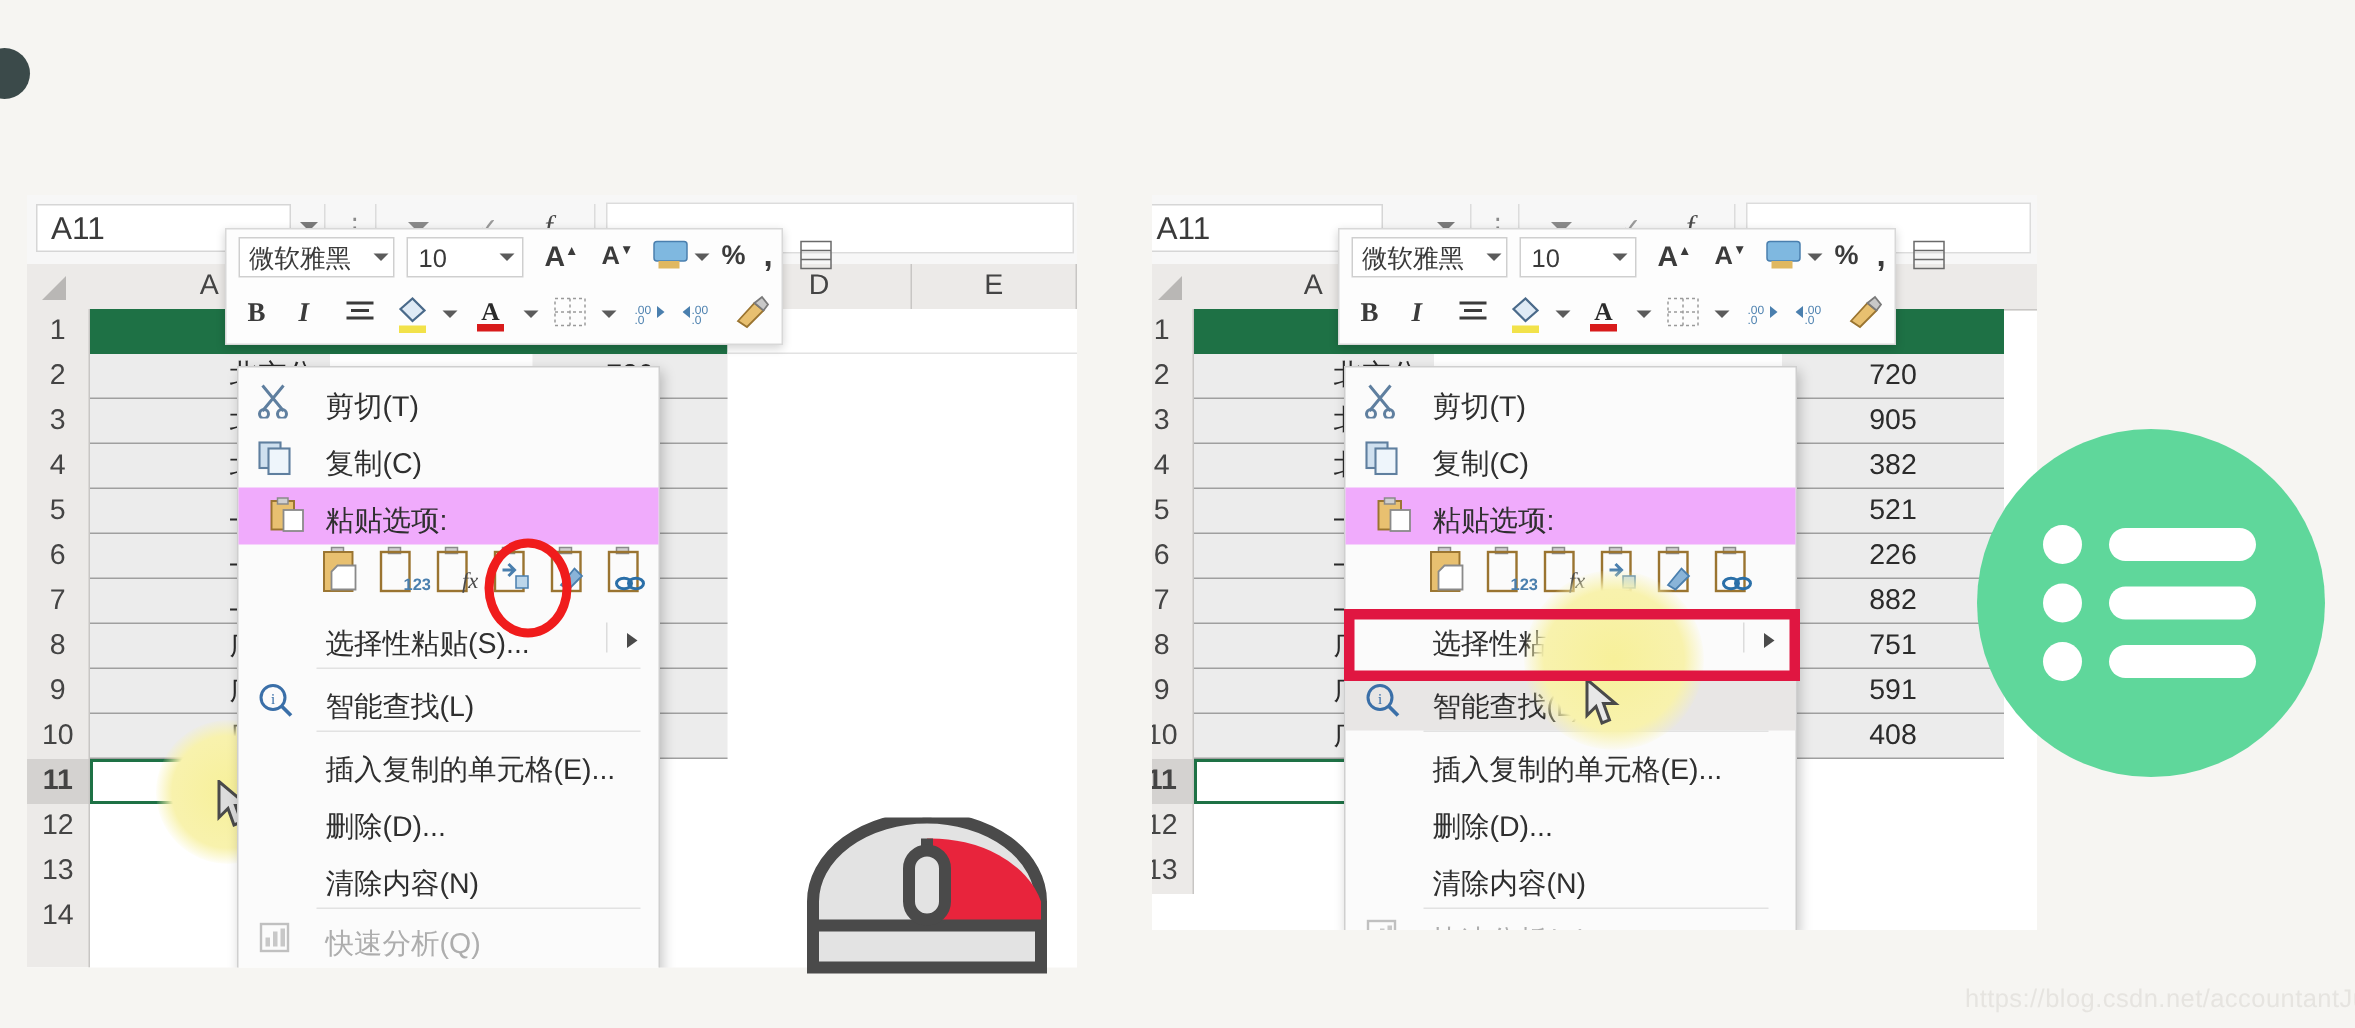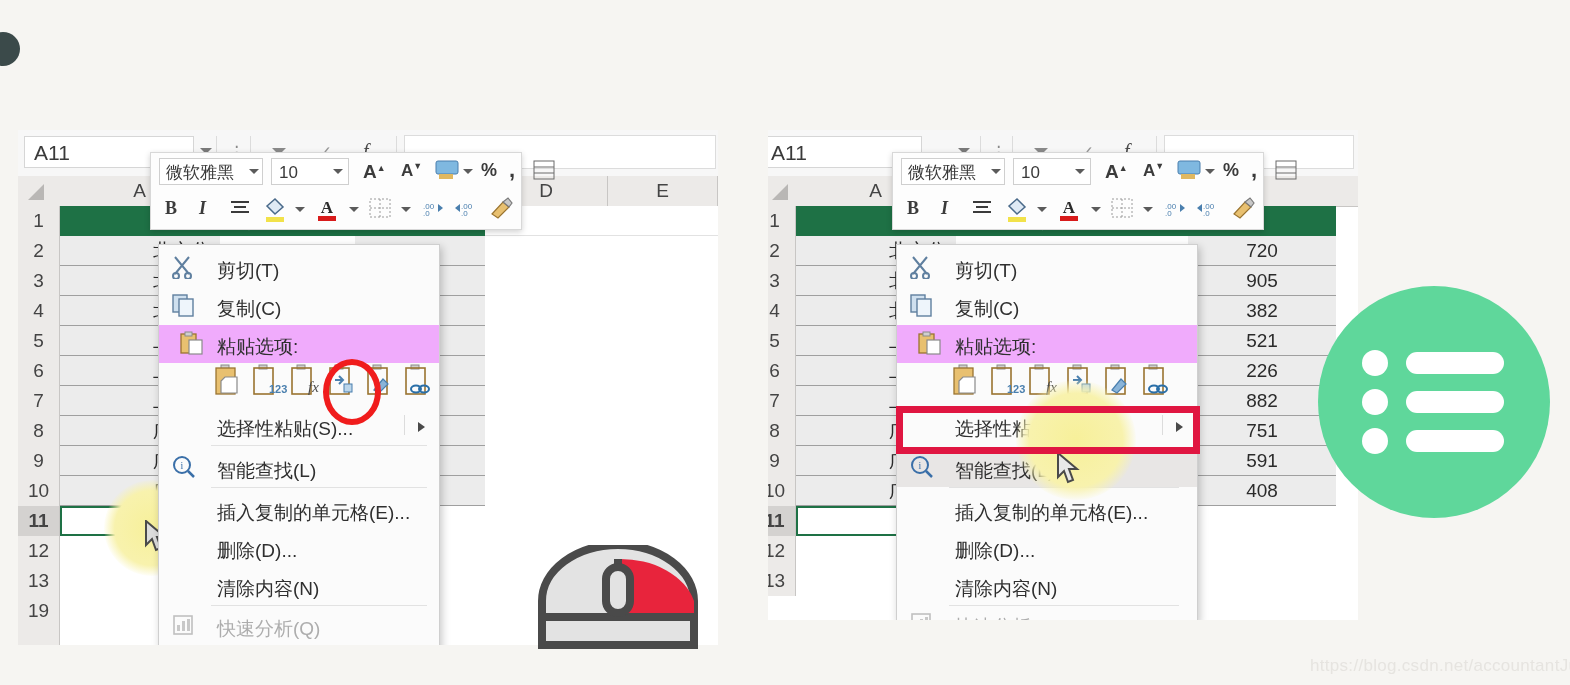--- a/index.html
+++ b/index.html
@@ -141,21 +141,21 @@
   <div class="rowhdr" style="left:0;top:166px;height:30px;line-height:30px;">4</div>
   <div class="rowhdr" style="left:0;top:196px;height:30px;line-height:30px;">5</div>
   <div class="rowhdr" style="left:0;top:226px;height:30px;line-height:30px;">6</div>
   <div class="rowhdr" style="left:0;top:256px;height:30px;line-height:30px;">7</div>
   <div class="rowhdr" style="left:0;top:286px;height:30px;line-height:30px;">8</div>
   <div class="rowhdr" style="left:0;top:316px;height:30px;line-height:30px;">9</div>
   <div class="rowhdr" style="left:0;top:346px;height:30px;line-height:30px;">10</div>
   <div class="rowhdr sel" style="left:0;top:376px;height:30px;line-height:30px;">11</div>
   <div class="rowhdr" style="left:0;top:406px;height:30px;line-height:30px;">12</div>
   <div class="rowhdr" style="left:0;top:436px;height:30px;line-height:30px;">13</div>
-  <div class="rowhdr" style="left:0;top:466px;height:30px;line-height:30px;">19</div>
+  <div class="rowhdr" style="left:0;top:466px;height:30px;line-height:30px;">14</div>
   <div class="rowhdr" style="left:0;top:496px;height:19px;line-height:19px;"></div>
 
   <div class="cell hdrgreen" style="left:42px;top:76px;width:425px;height:30px;line-height:30px;">公司名称</div>
   <div class="cell hdrgreen" style="left:467px;top:76px;width:233px;height:30px;line-height:30px;background:#ffffff;border-bottom:1px solid #e2e2e2;"></div>
 
   <div class="cell right" style="left:42px;top:106px;width:160px;height:30px;line-height:30px;">北京分</div>
   <div class="cell right" style="left:42px;top:136px;width:160px;height:30px;line-height:30px;">北京分</div>
   <div class="cell right" style="left:42px;top:166px;width:160px;height:30px;line-height:30px;">北京分</div>
   <div class="cell right" style="left:42px;top:196px;width:160px;height:30px;line-height:30px;">上海分</div>
   <div class="cell right" style="left:42px;top:226px;width:160px;height:30px;line-height:30px;">上海分</div>

